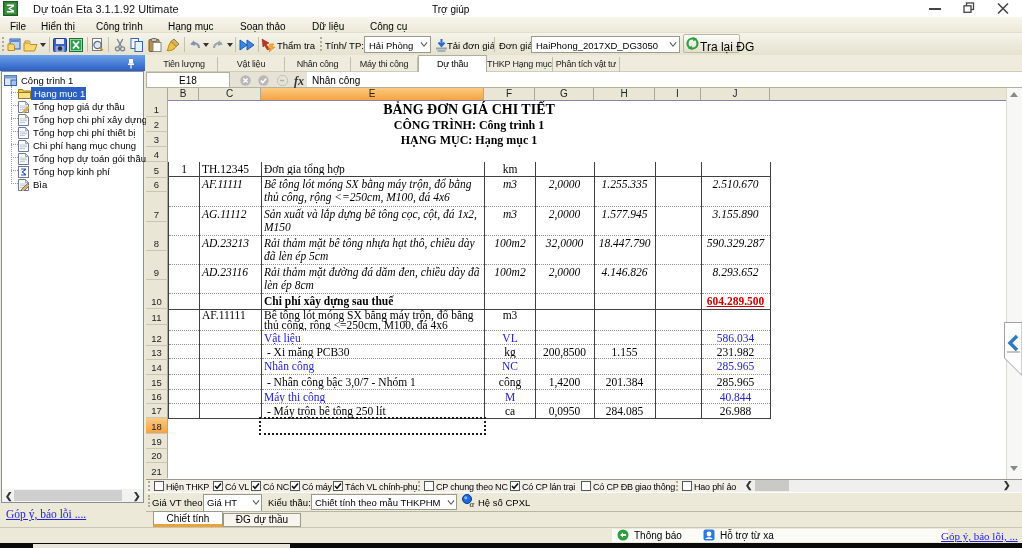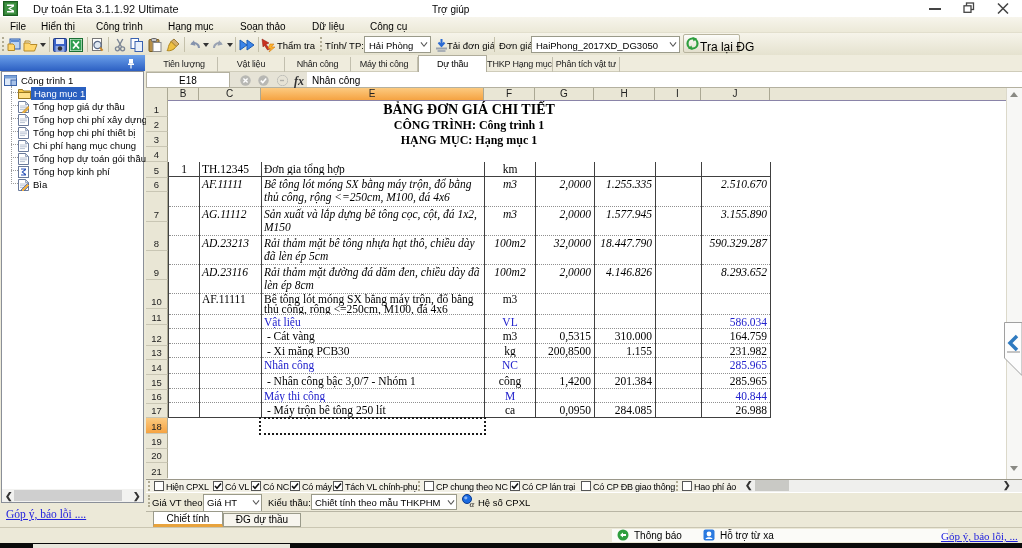--- a/index.html
+++ b/index.html
@@ -270,21 +270,21 @@
 <style>
 #tbl{position:absolute;left:168px;top:162px;width:602px;border-collapse:collapse;table-layout:fixed;
  font-family:"Liberation Serif",serif;font-size:11.5px;color:#000;}
 #tbl td{border-left:1px solid #404040;border-right:1px solid #404040;padding:0;vertical-align:top;overflow:hidden;}
 #tbl td>div{padding:1px 2px 0 2px;line-height:13px;overflow:hidden;white-space:nowrap;}
 #tbl tr.hd td{border:1px solid #404040;background:#eeede2;font-weight:bold;text-align:center;vertical-align:middle;font-size:12px;}
 #tbl tr.hd td>div{white-space:normal;}
 #tbl tr.sb td{border-bottom:1px solid #404040;}
 #tbl tr.db td{border-bottom:1px dotted #909090;}
 #tbl td.c>div{text-align:center;}
-#tbl td.r>div{text-align:right;padding-right:3px;}
+#tbl td.r>div{text-align:center;padding-right:3px;}
 #tbl tr.it td{font-style:italic;}
 #tbl tr.tight td>div{line-height:10.5px;overflow:visible;padding-top:0;}
 #tbl .bl{color:#2222cc;}
 </style>
 <table id="tbl">
     <colgroup>
       <col style="width:31px">
       <col style="width:62px">
       <col style="width:223px">
       <col style="width:51px">
@@ -417,20 +417,46 @@
         <td class="r">
           <div style="height:28px">4.146.826</div>
         </td>
         <td>
           <div style="height:28px"></div>
         </td>
         <td class="r">
           <div style="height:28px">8.293.652</div>
         </td>
       </tr>
+      <tr class="sb" style="height:16px">
+        <td>
+          <div style="height:15px"></div>
+        </td>
+        <td>
+          <div style="height:15px"></div>
+        </td>
+        <td>
+          <div style="height:15px"><b>Chi phí xây dựng sau thuế</b></div>
+        </td>
+        <td>
+          <div style="height:15px"></div>
+        </td>
+        <td>
+          <div style="height:15px"></div>
+        </td>
+        <td>
+          <div style="height:15px"></div>
+        </td>
+        <td>
+          <div style="height:15px"></div>
+        </td>
+        <td class="r">
+          <div style="height:15px"><span style="color:#cc0000;font-weight:bold;text-decoration:underline;">604.289.500</span></div>
+        </td>
+      </tr>
       <tr class="db tight" style="height:21px">
         <td>
           <div style="height:20px"></div>
         </td>
         <td>
           <div style="height:20px">AF.11111</div>
         </td>
         <td>
           <div style="height:20px">Bê tông lót móng SX bằng máy trộn, đổ bằng<br>thủ công, rộng &lt;=250cm, M100, đá 4x6</div>
         </td>
@@ -467,46 +493,20 @@
           <div style="height:13px"></div>
         </td>
         <td>
           <div style="height:13px"></div>
         </td>
         <td>
           <div style="height:13px"></div>
         </td>
         <td class="r bl">
           <div style="height:13px">586.034</div>
-        </td>
-      </tr>
-      <tr class="db" style="height:15px">
-        <td>
-          <div style="height:14px"></div>
-        </td>
-        <td>
-          <div style="height:14px"></div>
-        </td>
-        <td>
-          <div style="height:14px">&nbsp;- Cát vàng</div>
-        </td>
-        <td class="c">
-          <div style="height:14px">m3</div>
-        </td>
-        <td class="r">
-          <div style="height:14px">0,5315</div>
-        </td>
-        <td class="r">
-          <div style="height:14px">310.000</div>
-        </td>
-        <td>
-          <div style="height:14px"></div>
-        </td>
-        <td class="r">
-          <div style="height:14px">164.759</div>
         </td>
       </tr>
       <tr class="db" style="height:14px">
         <td>
           <div style="height:13px"></div>
         </td>
         <td>
           <div style="height:13px"></div>
         </td>
         <td>
@@ -640,21 +640,21 @@
 <div class="abs" style="left:1010px;top:92px;width:0;height:0;border-left:4px solid transparent;border-right:4px solid transparent;border-bottom:5px solid #8a8a84;"></div>
 <div class="abs" style="left:1010px;top:466px;width:0;height:0;border-left:4px solid transparent;border-right:4px solid transparent;border-top:5px solid #8a8a84;"></div>
 <svg class="abs" style="left:1004px;top:322px" width="18" height="54" viewBox="0 0 18 54">
 <path d="M0.5 0.5 H18 V53.5 L0.5 36 z" fill="#fdfdfd" stroke="#a0a0a0"></path>
 <path d="M13 14 L6 21 L13 28" fill="none" stroke="#2f7ac0" stroke-width="3.5"></path>
 <path d="M3 30 H16" stroke="#b0b0b0" stroke-width="1.5"></path>
 </svg>
 <div class="abs" style="left:146px;top:479px;width:876px;height:13px;background:#f2f0e6;border-top:1px solid #9a978a;"></div>
 <div class="abs" style="left:148px;top:481px;width:3px;height:10px;border-left:2px dotted #b0ab93;"></div>
 <div class="abs" style="left:154px;top:481px;width:10px;height:10px;background:#fff;border:1px solid #555;"></div>
-<div class="abs" style="left:166px;top:482px;font-size:9px;letter-spacing:-0.2px;">Hiện CPXL</div>
+<div class="abs" style="left:166px;top:482px;font-size:9px;letter-spacing:-0.2px;">Hiện THKP</div>
 <svg class="abs" style="left:213px;top:481px" width="10" height="10" viewBox="0 0 10 10">
 <rect x="0.5" y="0.5" width="9" height="9" fill="#fff" stroke="#555"></rect>
 <path d="M2 5 L4 7.2 L8 2.6" fill="none" stroke="#111" stroke-width="1.6"></path>
   </svg>
 <div class="abs" style="left:225px;top:482px;font-size:9px;letter-spacing:-0.2px;">Có VL</div>
 <svg class="abs" style="left:251px;top:481px" width="10" height="10" viewBox="0 0 10 10">
 <rect x="0.5" y="0.5" width="9" height="9" fill="#fff" stroke="#555"></rect>
 <path d="M2 5 L4 7.2 L8 2.6" fill="none" stroke="#111" stroke-width="1.6"></path>
   </svg>
 <div class="abs" style="left:263px;top:482px;font-size:9px;letter-spacing:-0.2px;text-align:center;">Có NC</div>

